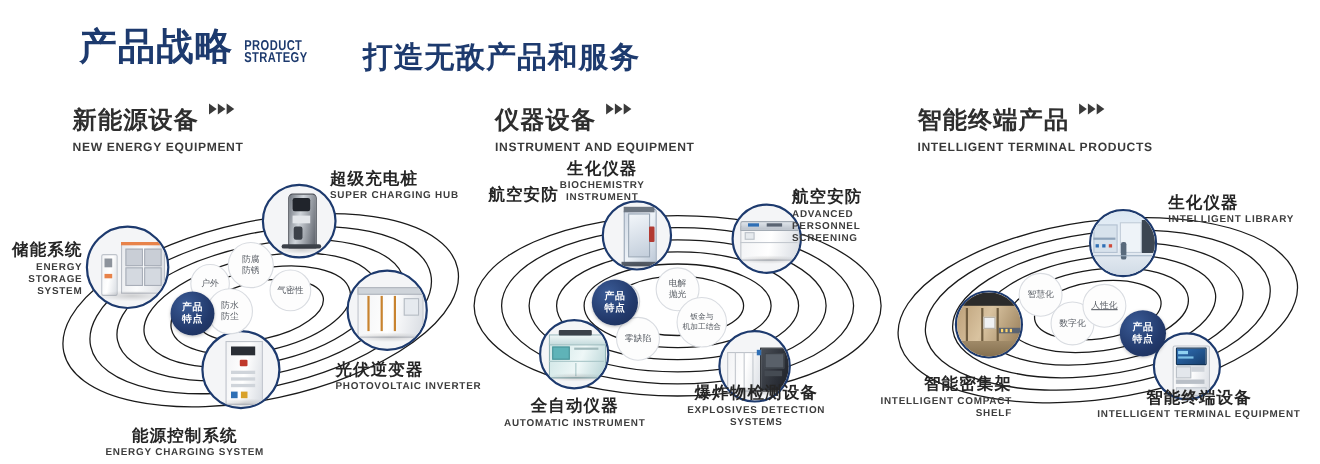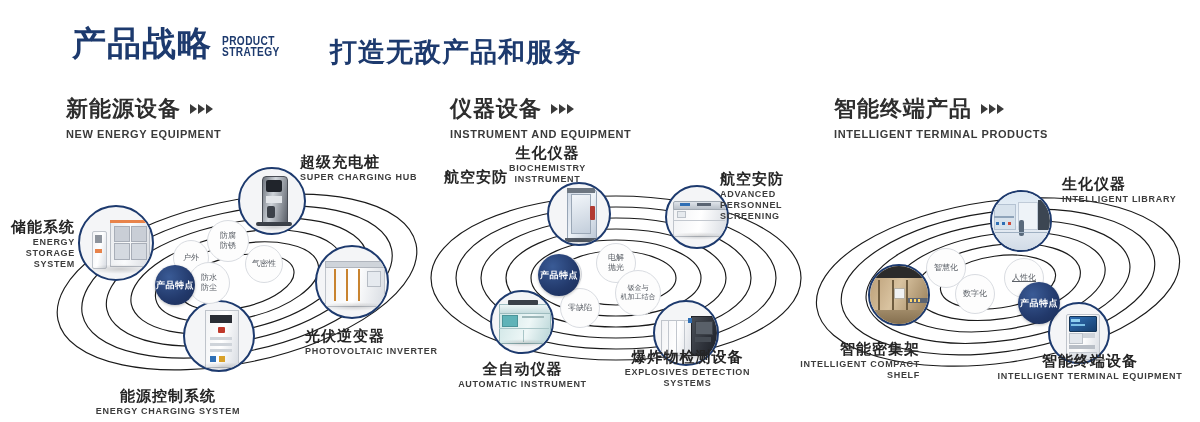--- a/index.html
+++ b/index.html
@@ -32,21 +32,21 @@
     position:absolute;left:330px;top:34px;
     font-size:27px;font-weight:bold;color:#1d3a6e;letter-spacing:1px;
     font-family:"DejaVu Sans","Liberation Sans",sans-serif;
   }
 
   
   .sect{position:absolute;}
   .sect-cn{
     font-size:22px;font-weight:bold;color:#2e2e2e;letter-spacing:1px;
     font-family:Liberation Serif, serif;
-    display:flex;align-items:center;
+    display:flex;
   }
   .chev{margin-left:9px;display:inline-flex;gap:1px;}
   .chev i{
     width:0;height:0;border-left:7px solid #3a3a3a;
     border-top:5px solid transparent;border-bottom:5px solid transparent;
     display:block;
   }
   .sect-en{
     margin-top:4px;font-size:11px;font-weight:bold;color:#3a3a3a;
     letter-spacing:0.6px;
@@ -63,21 +63,21 @@
     background:#f4f5f7;
     overflow:hidden;
     box-sizing:border-box;
   }
   .node .ph{position:absolute;left:0;top:0;right:0;bottom:0;}
 
   
   .core{
     position:absolute;border-radius:50%;
     background:radial-gradient(circle at 35% 30%,#3a5b96 0%,#22396b 60%,#1a2c55 100%);
-    color:#fff;display:flex;flex-direction:row;align-items:center;justify-content:center;
+    color:#fff;display:flex;flex-direction:column;align-items:center;justify-content:center;
     font-size:9px;font-weight:bold;line-height:11px;letter-spacing:0.5px;
     font-family:Liberation Sans, sans-serif;
     box-shadow:0 1px 3px rgba(0,0,0,.25);
   }
   
   .feat{
     position:absolute;border-radius:50%;
     border:1px solid #d9dce1;background:#fdfdfd;
     display:flex;flex-direction:column;align-items:center;justify-content:center;
     font-size:8px;color:#5a5f66;line-height:10px;text-align:center;
@@ -422,21 +422,21 @@
         <div class="shadow-el" style="left:12px;top:54px;width:40px;height:8px;"></div>
       </div>
     </div>
     <div class="lab c" style="left:190px;top:192px;width:200px;">
       <div class="cn">智能终端设备</div>
       <div class="en" style="white-space: pre-line;">INTELLIGENT TERMINAL EQUIPMENT</div>
     </div>
 
     <div class="feat" style="left: 126px; top: 88px; width: 38px; height: 38px; white-space: pre-line;">智慧化</div>
     <div class="feat" style="left: 155px; top: 114px; width: 38px; height: 38px; white-space: pre-line;">数字化</div>
-    <div class="feat" style="left: 204px; top: 98px; width: 38px; height: 38px; white-space: pre-line; text-decoration: underline;">人性化</div>
+    <div class="feat" style="left: 184px; top: 98px; width: 38px; height: 38px; white-space: pre-line; text-decoration: underline;">人性化</div>
 
     <div class="core" style="left:218px;top:122px;width:42px;height:42px;">
       <span>产品</span>
       <span>特点</span>
     </div>
   </div>
 
 </div>
 
 </body></html>

